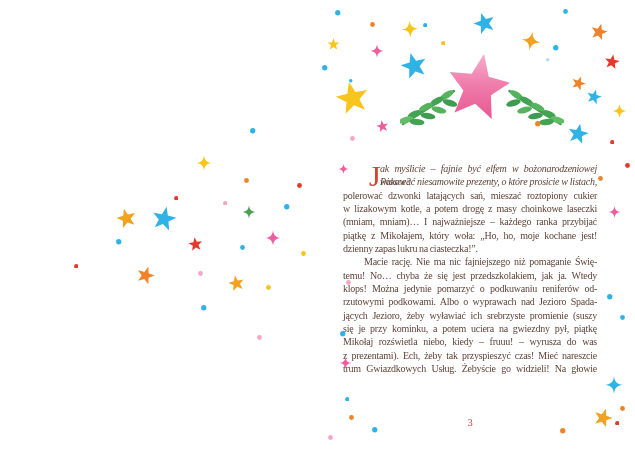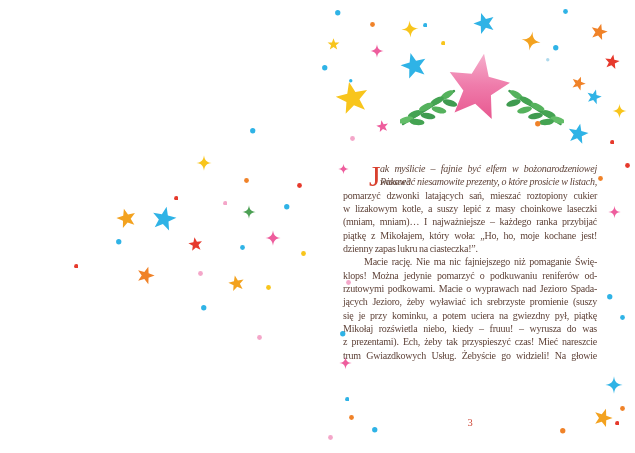--- a/index.html
+++ b/index.html
@@ -26,28 +26,29 @@
 <body>
 
 <div class="spread">
   <div class="page left"></div>
   <div class="page right"></div>
 
   <div class="textblock">
     <span class="dropcap">J</span>
     <div class="line cap">ak myślicie – fajnie być elfem w bożonarodzeniowej wiosce?</div>
     <div class="line cap">Pakować niesamowite prezenty, o które prosicie w listach,</div>
-    <div class="line">pomarzyć dzwonki latających sań, mieszać roztopiony cukier</div>
-    <div class="line">w lizakowym kotle, a suszy lepić z masy choinkowe laseczki</div>
+    <div class="line">polerować dzwonki latających sań, mieszać roztopiony cukier</div>
+    <div class="line">w lizakowym kotle, a potem drogę z masy choinkowe laseczki</div>
     <div class="line">(mniam, mniam)… I najważniejsze – każdego ranka przybijać</div>
     <div class="line">piątkę z Mikołajem, który woła: „Ho, ho, moje kochane jest!</div>
     <div class="line rag">dzienny zapas lukru na ciasteczka!”.</div>
     <div class="line indent">Macie rację. Nie ma nic fajniejszego niż pomaganie Świę-</div>
+    <div class="line">temu! No… chyba że się jest przedszkolakiem, jak ja. Wtedy</div>
     <div class="line">klops! Można jedynie pomarzyć o podkuwaniu reniferów od-</div>
-    <div class="line">rzutowymi podkowami. Macie o wyprawach nad Jezioro Spada-</div>
+    <div class="line">rzutowymi podkowami. Albo o wyprawach nad Jezioro Spada-</div>
     <div class="line">jących Jezioro, żeby wyławiać ich srebrzyste promienie (suszy</div>
     <div class="line">się je przy kominku, a potem uciera na gwiezdny pył, piątkę</div>
     <div class="line">Mikołaj rozświetla niebo, kiedy – fruuu! – wyrusza do was</div>
     <div class="line">z prezentami). Ech, żeby tak przyspieszyć czas! Mieć nareszcie</div>
     <div class="line">trum Gwiazdkowych Usług. Żebyście go widzieli! Na głowie</div>
   </div>
 
   <div class="pagenum">3</div>
 
   <div id="deco-layer">

